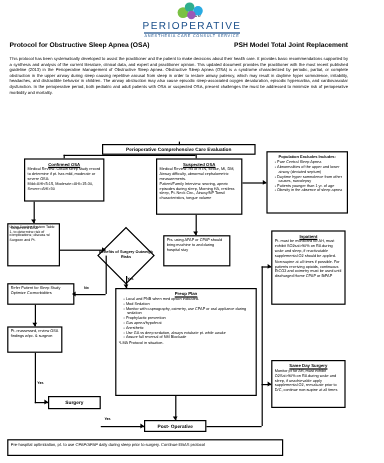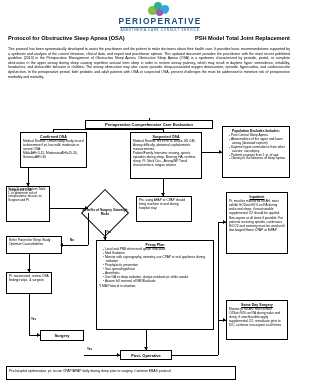--- a/index.html
+++ b/index.html
@@ -21,21 +21,21 @@
   .logo-mark{
     position:relative;width:26px;height:15px;
   }
   .logo-leaf{position:absolute;border-radius:50%;}
   .l1{width:9px;height:9px;background:#7ac143;left:1px;top:4px;}
   .l2{width:8px;height:8px;background:#2fae8e;left:7px;top:0px;}
   .l3{width:8px;height:8px;background:#29abe2;left:14px;top:3px;}
   .l4{width:7px;height:7px;background:#9b59b6;left:9px;top:7px;}
   .logo-pacce{font-size:4.2px;letter-spacing:.5px;color:#444;margin-top:0px;font-weight:bold;}
   .logo-peri{
-    font-size:8.4px;letter-spacing:1.2px;color:#1a4f8a;font-weight:bold;
+    font-size:8.4px;letter-spacing:1.2px;color:#1a4f8a;font-weight:normal;
     margin-top:1px;
   }
   .logo-rule{width:80px;height:1px;background:#1a4f8a;margin-top:1px;}
   .logo-sub{font-size:3.2px;letter-spacing:.6px;color:#1a4f8a;margin-top:1px;}
 
   .title{
     position:absolute;left:8px;top:35px;width:282px;
     font-size:5.6px;font-weight:bold;line-height:1.25;
   }
   .title .right{float:right;}

